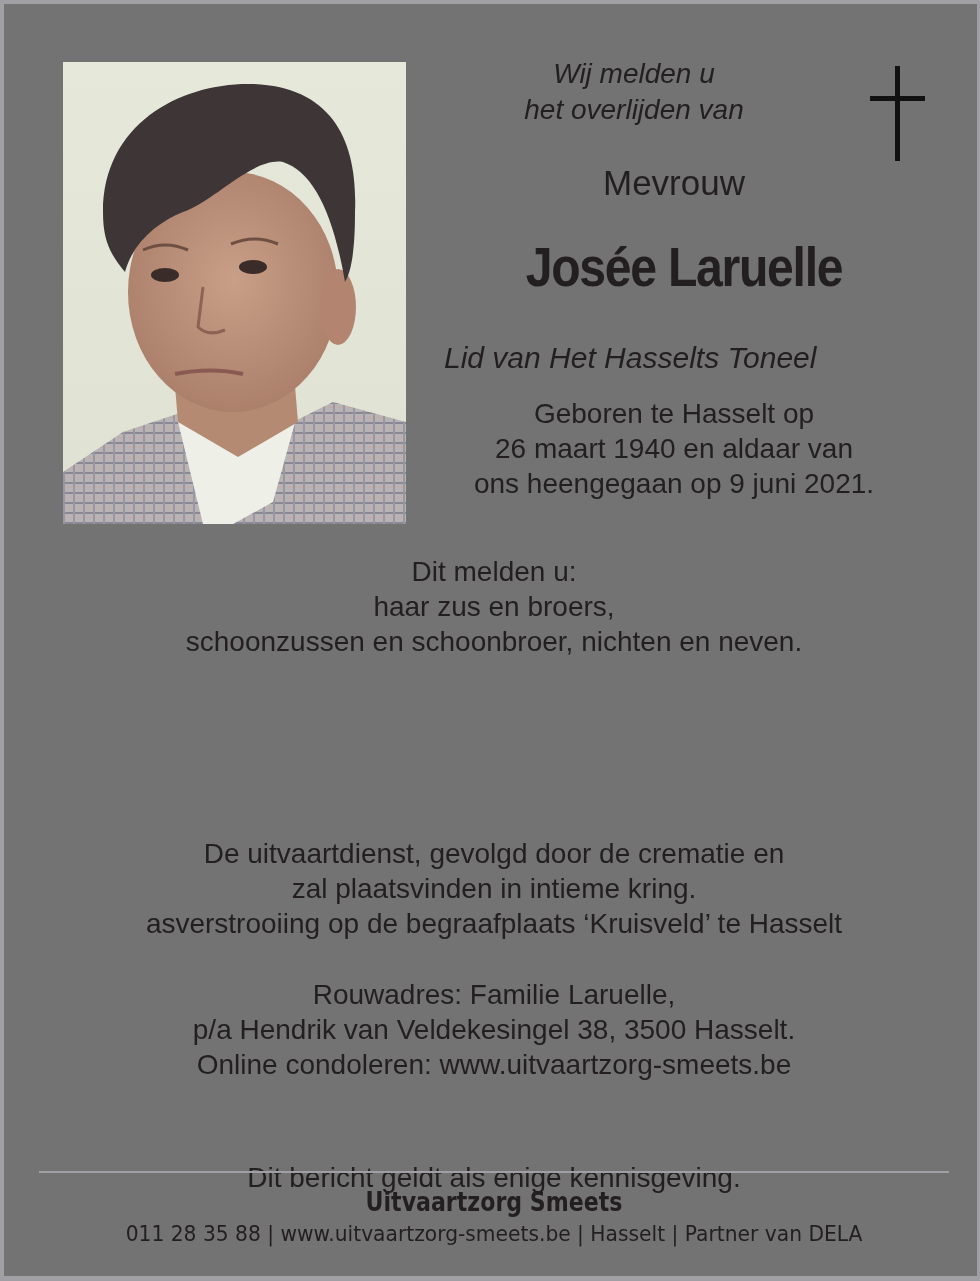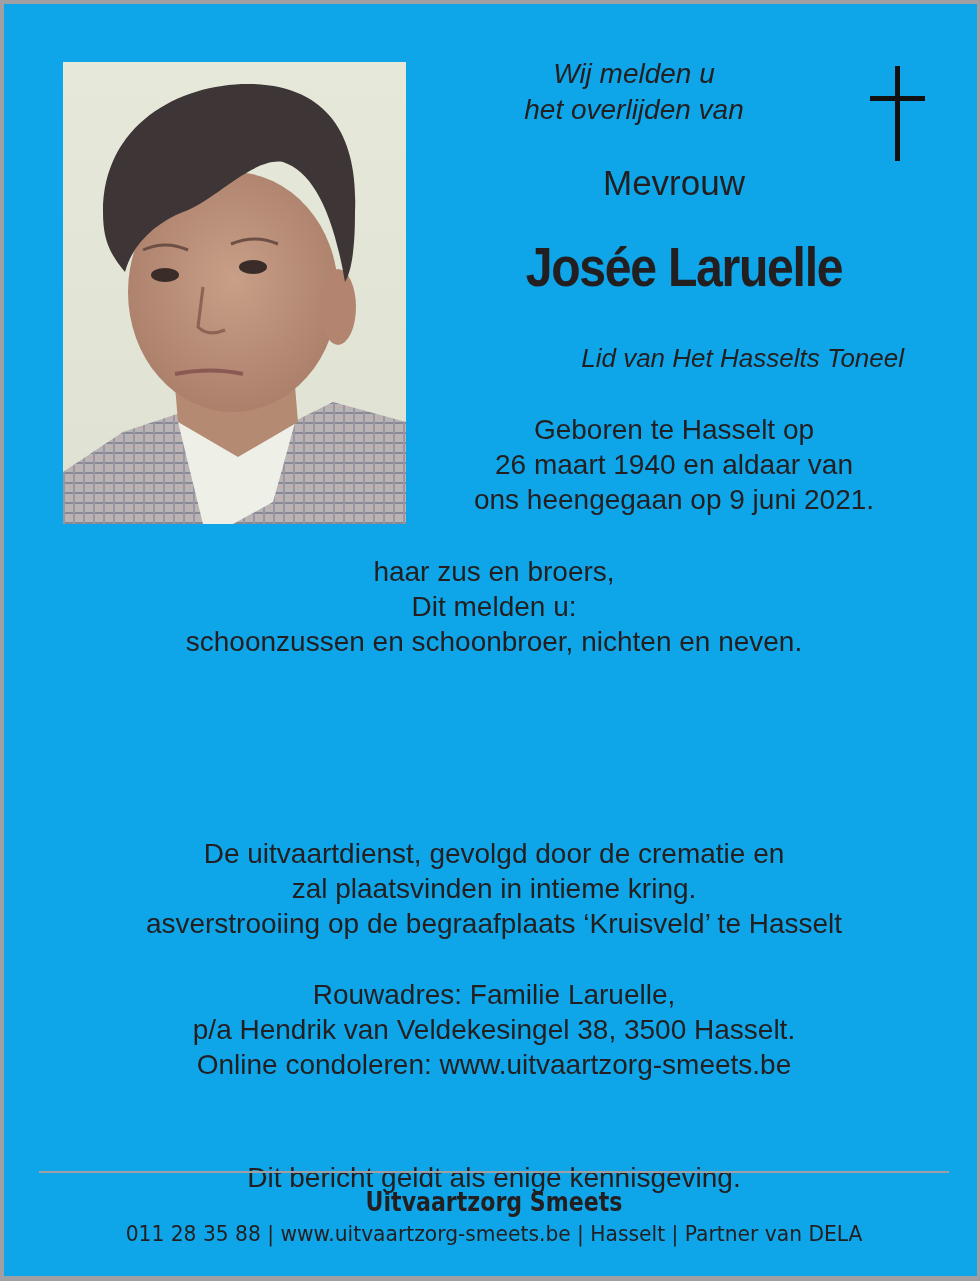--- a/index.html
+++ b/index.html
@@ -1,20 +1,20 @@
 <!DOCTYPE html>
 <html><head>
 <meta charset="utf-8">
 <style>
   html, body { margin: 0; padding: 0; background: #ffffff; }
   body { width: 980px; height: 1281px; position: relative; overflow: hidden; }
   .frame {
     position: absolute; left: 0; top: 0; width: 980px; height: 1281px;
     box-sizing: border-box; border: 4px solid #a0a0a4; border-right-width: 3px; border-bottom-width: 5px;
-    background: #0ea5e9;
+    background: #737373;
   }
   .sans { font-family: "Liberation Sans", "DejaVu Sans", sans-serif; color: #231f20; }
   .photo {
     position: absolute; left: 59px; top: 58px; width: 343px; height: 462px; overflow: hidden;
     background: #e3e6d6;
   }
   .cross-v { position: absolute; left: 891px; top: 62px; width: 5px; height: 95px; background: #111; }
   .cross-h { position: absolute; left: 866px; top: 92px; width: 55px; height: 5px; background: #111; }
   .intro {
     position: absolute; left: 470px; top: 52px; width: 320px; text-align: center;
@@ -23,25 +23,25 @@
   .title {
     position: absolute; left: 530px; top: 160px; width: 280px; text-align: center;
     font-size: 35px; line-height: 38px;
   }
   .name {
     position: absolute; left: 440px; top: 228px; width: 480px; text-align: center;
     font-weight: bold; font-size: 56px; line-height: 70px; letter-spacing: -1.5px;
     transform: scaleX(0.86); transform-origin: center;
   }
   .membership {
-    position: absolute; left: 440px; top: 337px; width: 460px; text-align: right;
-    font-style: italic; font-size: 26px; line-height: 34px;
+    position: absolute; left: 440px; top: 337px; width: 460px; text-align: left;
+    font-style: italic; font-size: 30px; line-height: 34px;
   }
   .birth {
-    position: absolute; left: 430px; top: 408px; width: 480px; text-align: center;
+    position: absolute; left: 430px; top: 392px; width: 480px; text-align: center;
     font-size: 28px; line-height: 35px;
   }
   .block {
     position: absolute; left: 40px; width: 900px; text-align: center;
     font-size: 28px; line-height: 35px;
   }
   .line { display: block; white-space: nowrap; }
   .divider { position: absolute; left: 35px; top: 1167px; width: 910px; height: 2px; background: #a0a0a4; }
   .footer-name {
     position: absolute; left: 0; width: 980px; top: 1180px; text-align: center;
@@ -117,22 +117,22 @@
 
   <div class="membership sans">Lid van Het Hasselts Toneel</div>
 
   <div class="birth sans">
     <span class="line">Geboren te Hasselt op</span>
     <span class="line">26 maart 1940 en aldaar van</span>
     <span class="line">ons heengegaan op 9 juni 2021.</span>
   </div>
 
   <div class="block sans" style="top:550px;">
+    <span class="line">Dit melden u:</span>
     <span class="line">haar zus en broers,</span>
-    <span class="line">Dit melden u:</span>
     <span class="line">schoonzussen en schoonbroer, nichten en neven.</span>
   </div>
 
 
   <div class="block sans" style="top:832px;">
     <span class="line">De uitvaartdienst, gevolgd door de crematie en</span>
     <span class="line">zal plaatsvinden in intieme kring.</span>
     <span class="line">asverstrooiing op de begraafplaats ‘Kruisveld’ te Hasselt</span>
   </div>
 

